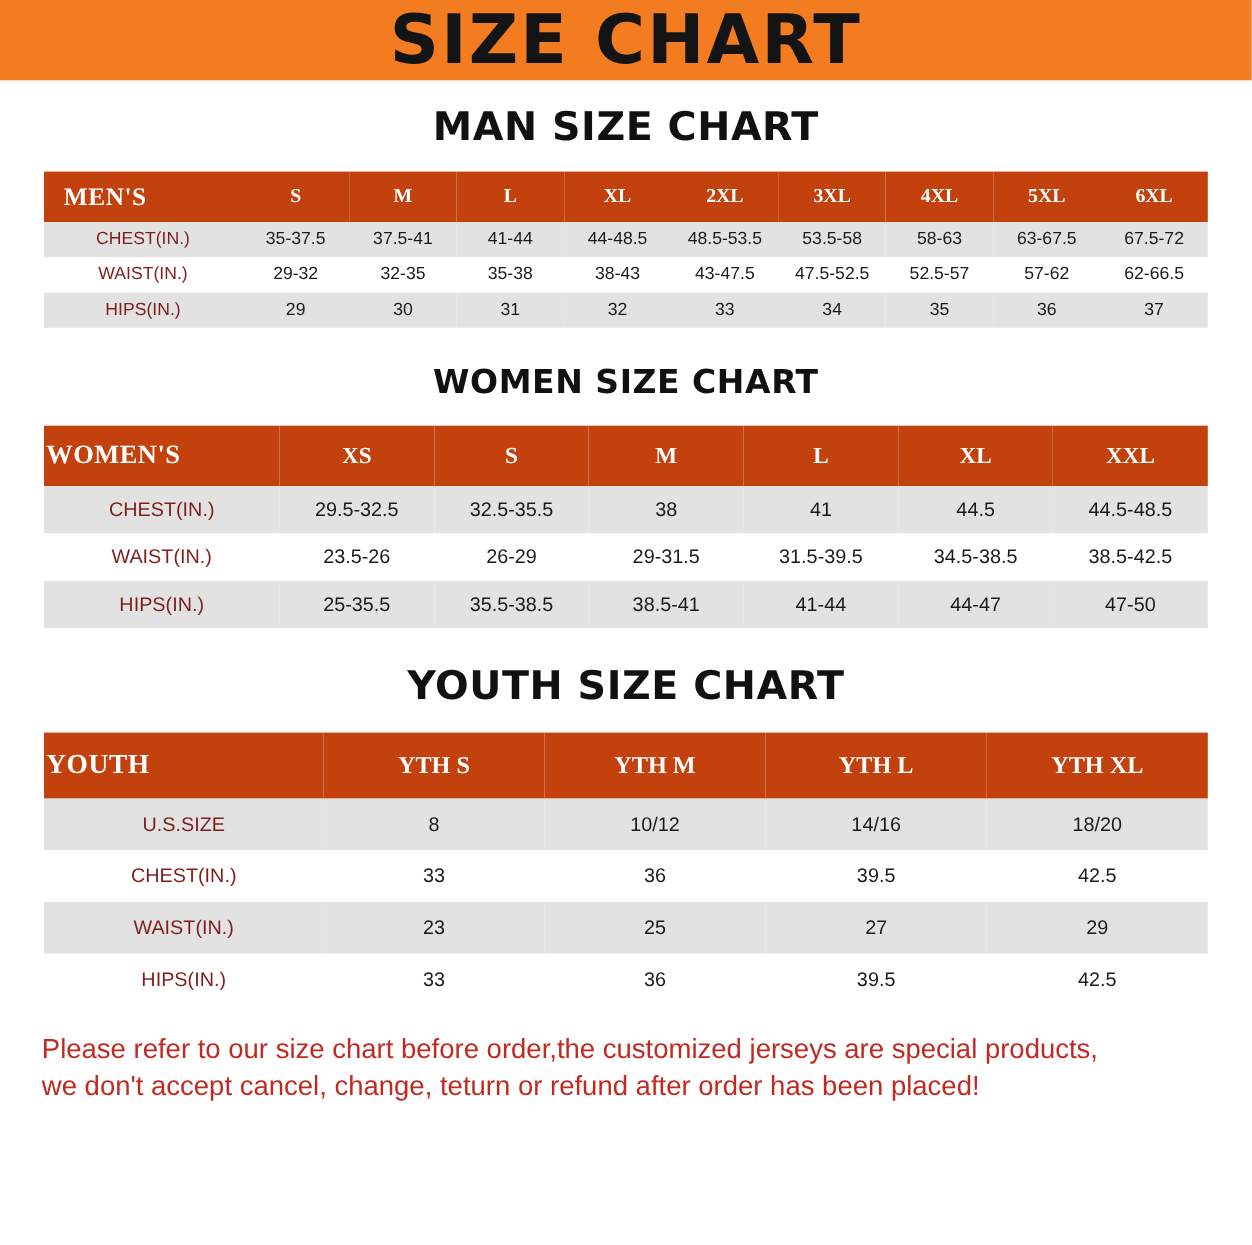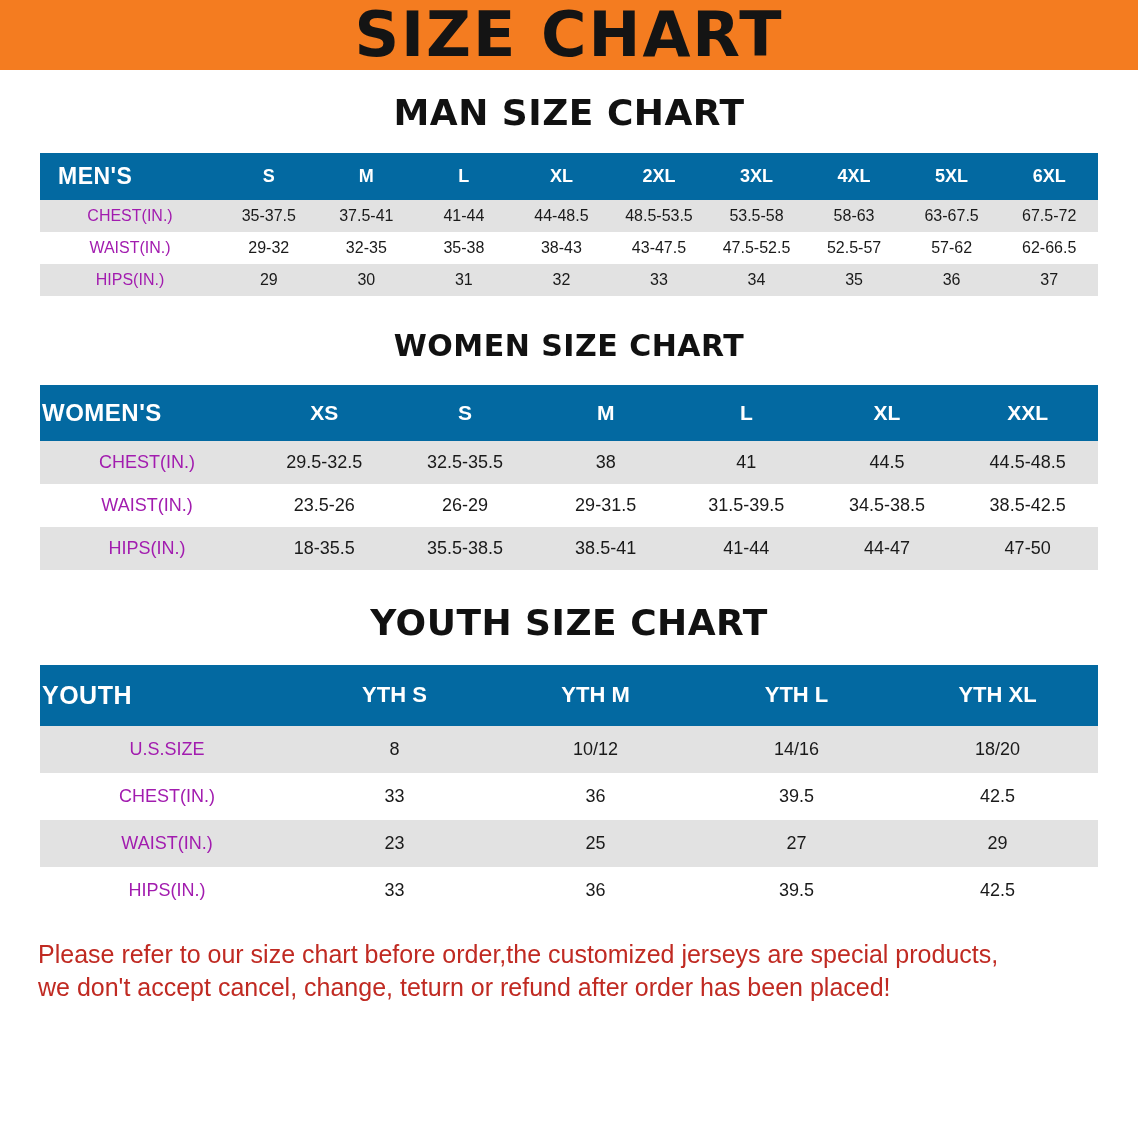--- a/index.html
+++ b/index.html
@@ -52,23 +52,23 @@
   
   .table-wrap {
     margin: 0 40px;
   }
   table.sizes {
     width: 100%;
     border-collapse: collapse;
     table-layout: fixed;
   }
   table.sizes thead th {
-    background: #0369a1;
+    background: #c2410c;
     color: #ffffff;
-    font-family: Liberation Sans, sans-serif;
+    font-family: Liberation Serif, serif;
     font-weight: bold;
     font-size: 19px;
     padding: 10px 2px;
     text-align: center;
   }
   table.sizes thead th.rowhead {
     text-align: left;
     padding-left: 18px;
     font-size: 22px;
     letter-spacing: 0.5px;
@@ -76,21 +76,21 @@
   table.sizes tbody td {
     font-size: 17px;
     color: #1a1a1a;
     text-align: center;
     padding: 8px 2px;
     font-family: "Liberation Sans", sans-serif;
   }
   table.sizes tbody td.rowhead {
     text-align: center;
     font-size: 17px;
-    color: #a21caf;
+    color: #7f1d1d;
   }
   table.sizes tbody tr.odd td  { background: #e2e2e2; }
   table.sizes tbody tr.even td { background: #ffffff; }
 
   
   #men-table thead th { font-size: 18px; }
   #men-table thead th.rowhead { font-size: 23px; }
   #men-table tbody td { font-size: 16px; padding: 7px 1px; }
 
   
@@ -209,21 +209,21 @@
           <td class="rowhead">WAIST(IN.)</td>
           <td>23.5-26</td>
           <td>26-29</td>
           <td>29-31.5</td>
           <td>31.5-39.5</td>
           <td>34.5-38.5</td>
           <td>38.5-42.5</td>
         </tr>
         <tr class="odd">
           <td class="rowhead">HIPS(IN.)</td>
-          <td>18-35.5</td>
+          <td>25-35.5</td>
           <td>35.5-38.5</td>
           <td>38.5-41</td>
           <td>41-44</td>
           <td>44-47</td>
           <td>47-50</td>
         </tr>
       </tbody>
     </table>
   </div>
 

